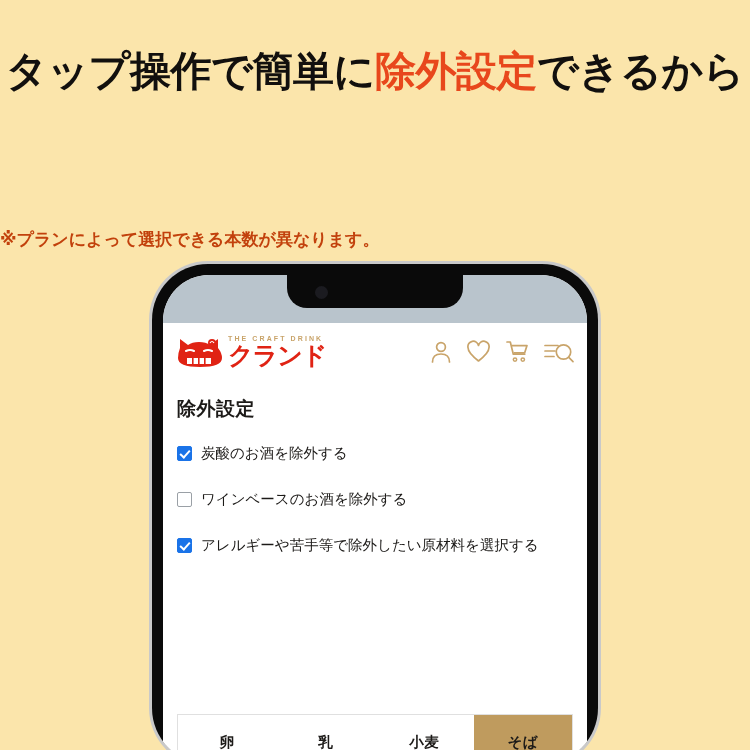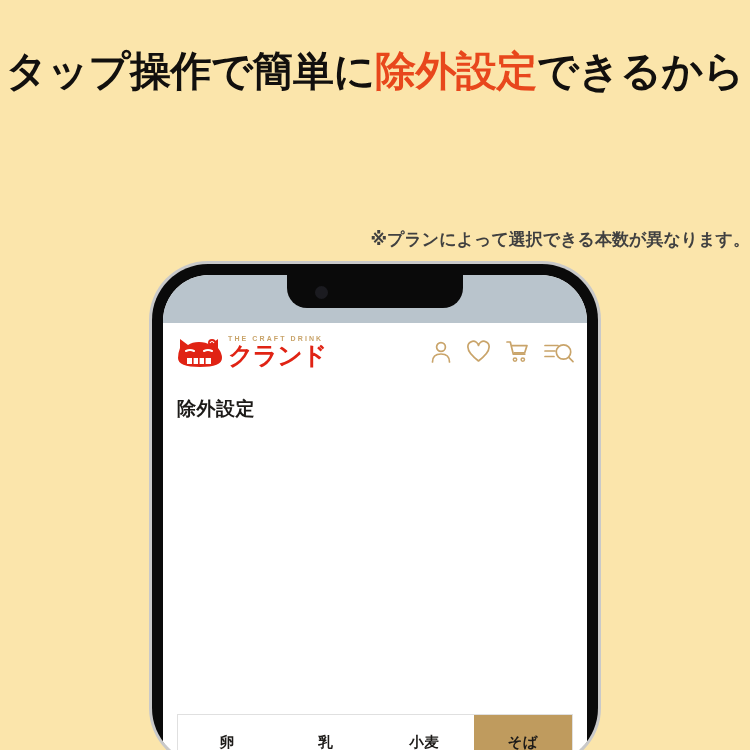--- a/index.html
+++ b/index.html
@@ -15,22 +15,22 @@
     color:#12100e;
     font-weight:bold;
     font-size:41px;
     line-height:50px;
     letter-spacing:-0.5px;
     white-space:nowrap;
   }
   .headline .l{display:block;}
   .hl-accent{color:#e8471c;}
   .note{
-    position:absolute;left:0;top:228px;width:750px;text-align:right;
-    color:#404040;font-size:17px;font-weight:bold;letter-spacing:0px;
+    position:absolute;left:0;top:228px;width:750px;text-align:left;
+    color:#c2410c;font-size:17px;font-weight:bold;letter-spacing:0px;
   }
   
   .phone{
     position:absolute;left:152px;top:264px;width:446px;height:500px;
     border-radius:56px;
     background:#0a0a0a;
     box-shadow:0 0 0 3px #c9c9c9;
     overflow:hidden;
   }
   .phone-inner{
@@ -158,20 +158,34 @@
           <path d="M2 5.5 h13 M2 11 h10 M2 16.5 h9" stroke="#c9a46a" stroke-width="1.7" stroke-linecap="round"></path>
           <circle cx="20.5" cy="12" r="7.2" fill="none" stroke="#c9a46a" stroke-width="1.7"></circle>
           <path d="M25.8 17.4 L30 21.6" stroke="#c9a46a" stroke-width="1.7" stroke-linecap="round"></path>
         </svg>
       </div>
     </div>
 
     <div class="content">
       <div class="page-title">除外設定</div>
 
+      <div class="checklist">
+        <div class="checkrow">
+          <span class="cbox on"></span>
+          <span class="clabel">炭酸のお酒を除外する</span>
+        </div>
+        <div class="checkrow">
+          <span class="cbox off"></span>
+          <span class="clabel">ワインベースのお酒を除外する</span>
+        </div>
+        <div class="checkrow">
+          <span class="cbox on"></span>
+          <span class="clabel">アレルギーや苦手等で除外したい原材料を選択する</span>
+        </div>
+      </div>
 
       <div class="grid-wrap">
         <div class="grid">
           <div class="cell">卵</div>
           <div class="cell">乳</div>
           <div class="cell">小麦</div>
           <div class="cell sel">そば</div>
 
         </div>
       </div>

